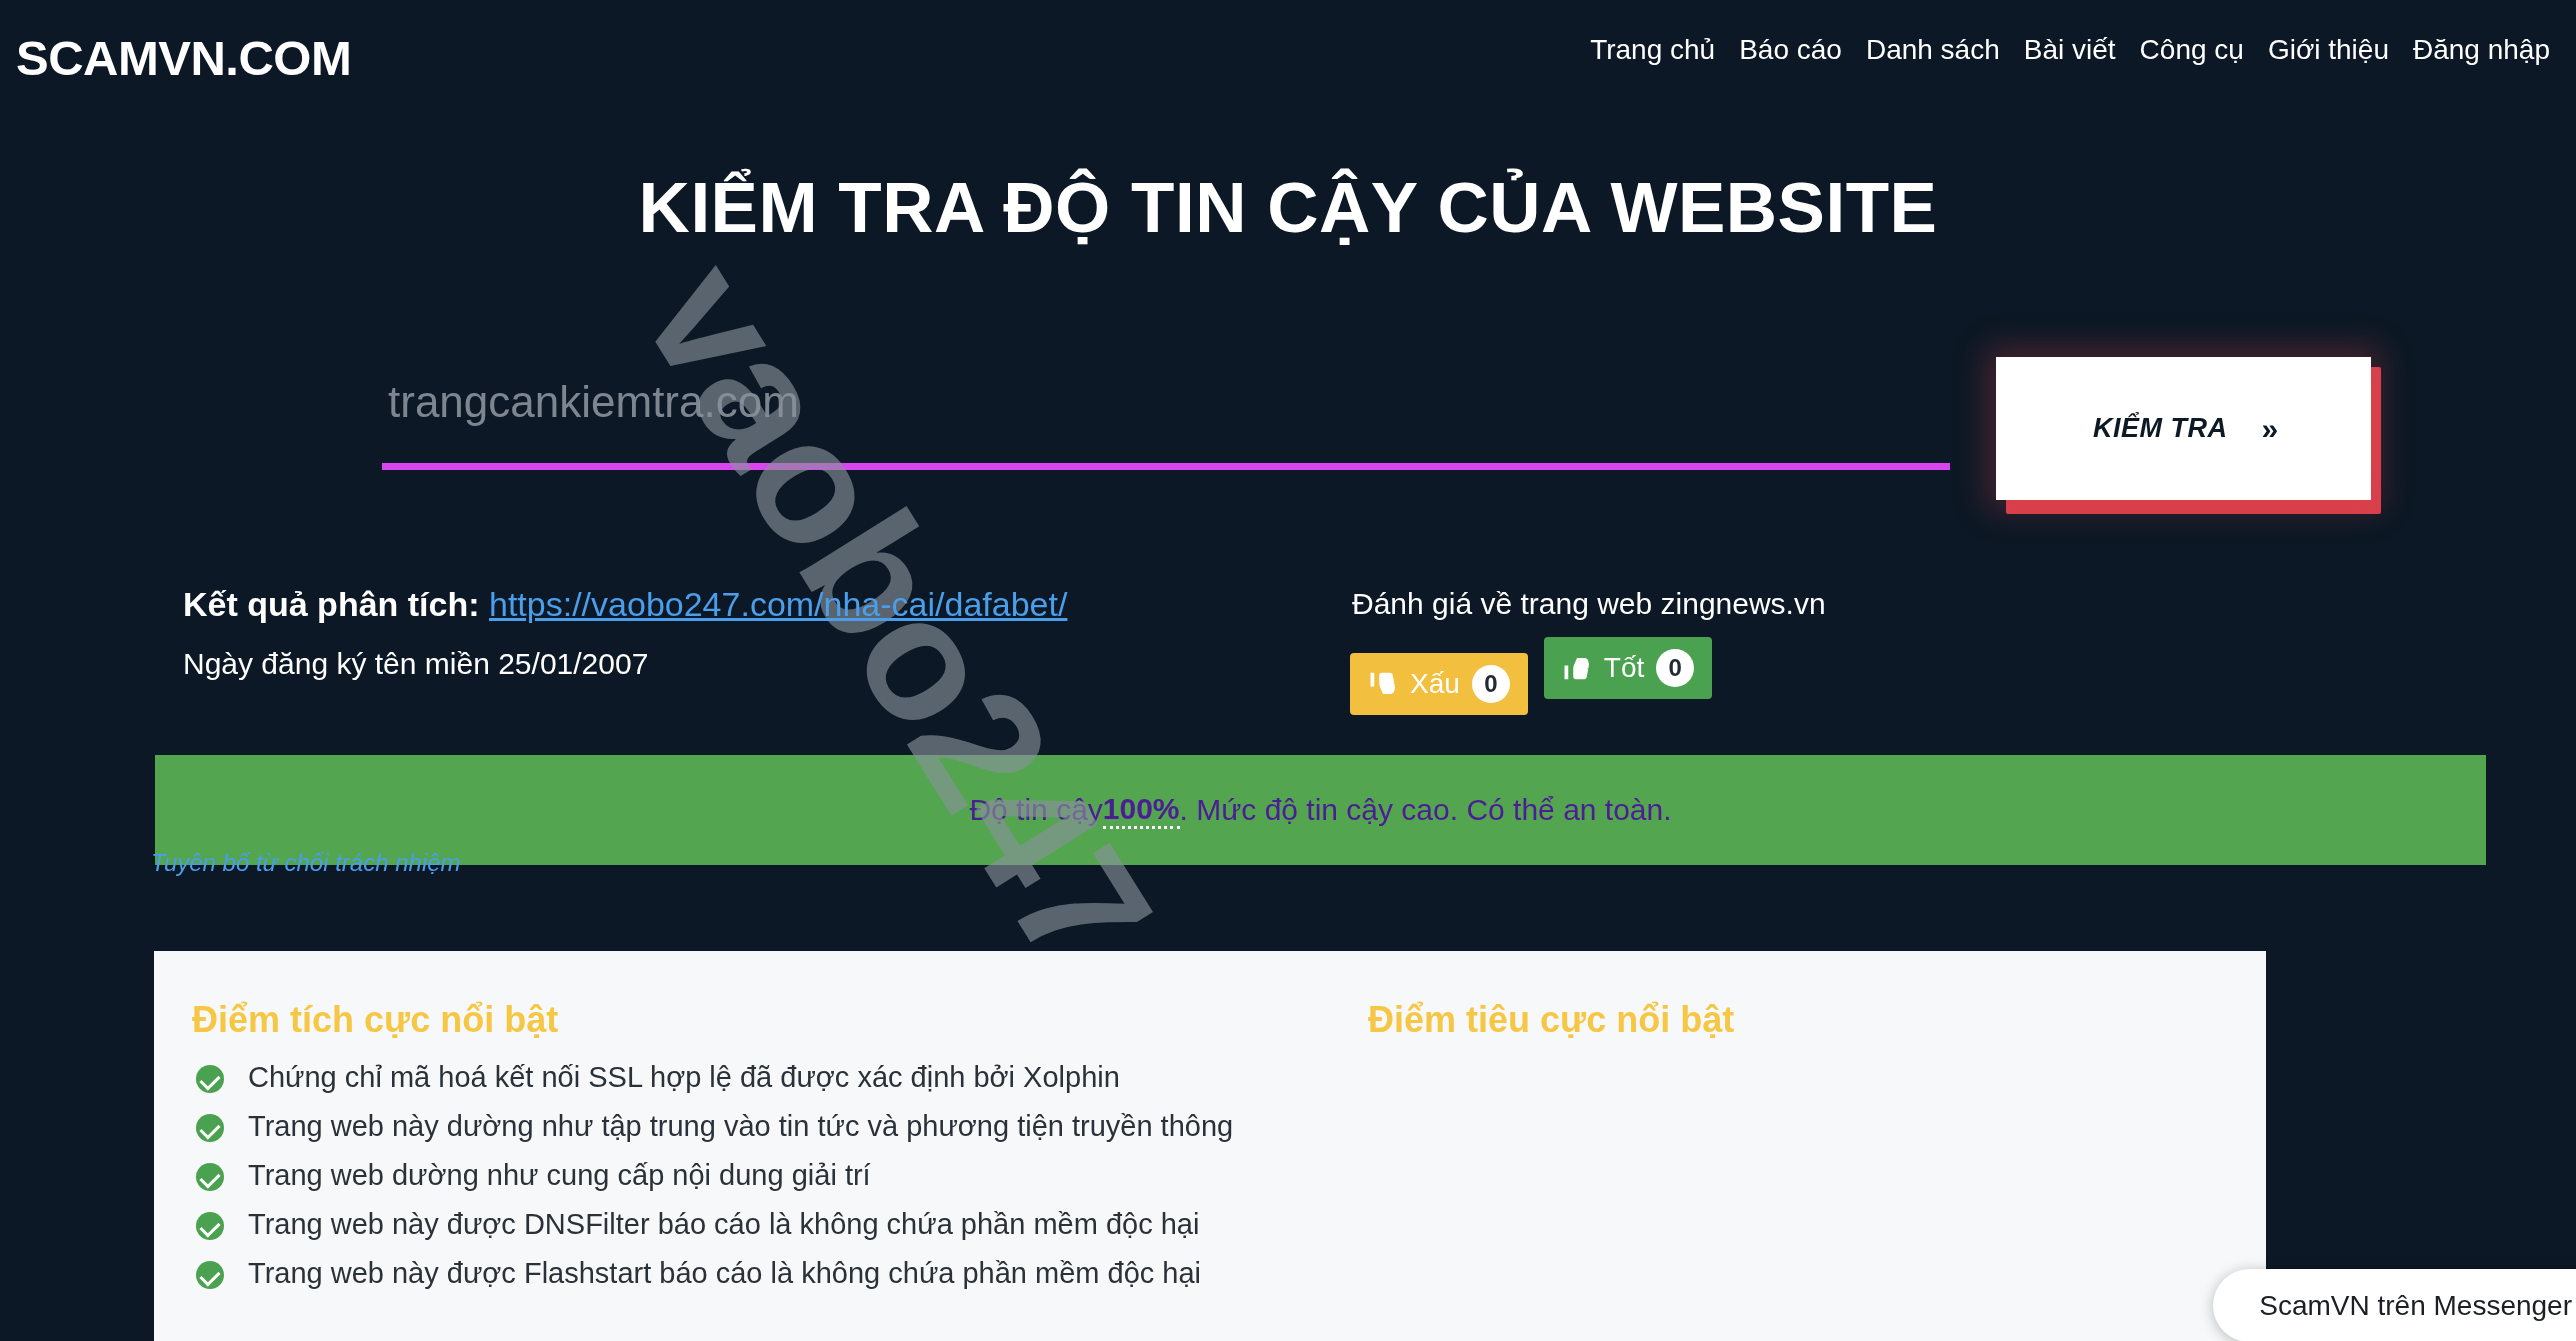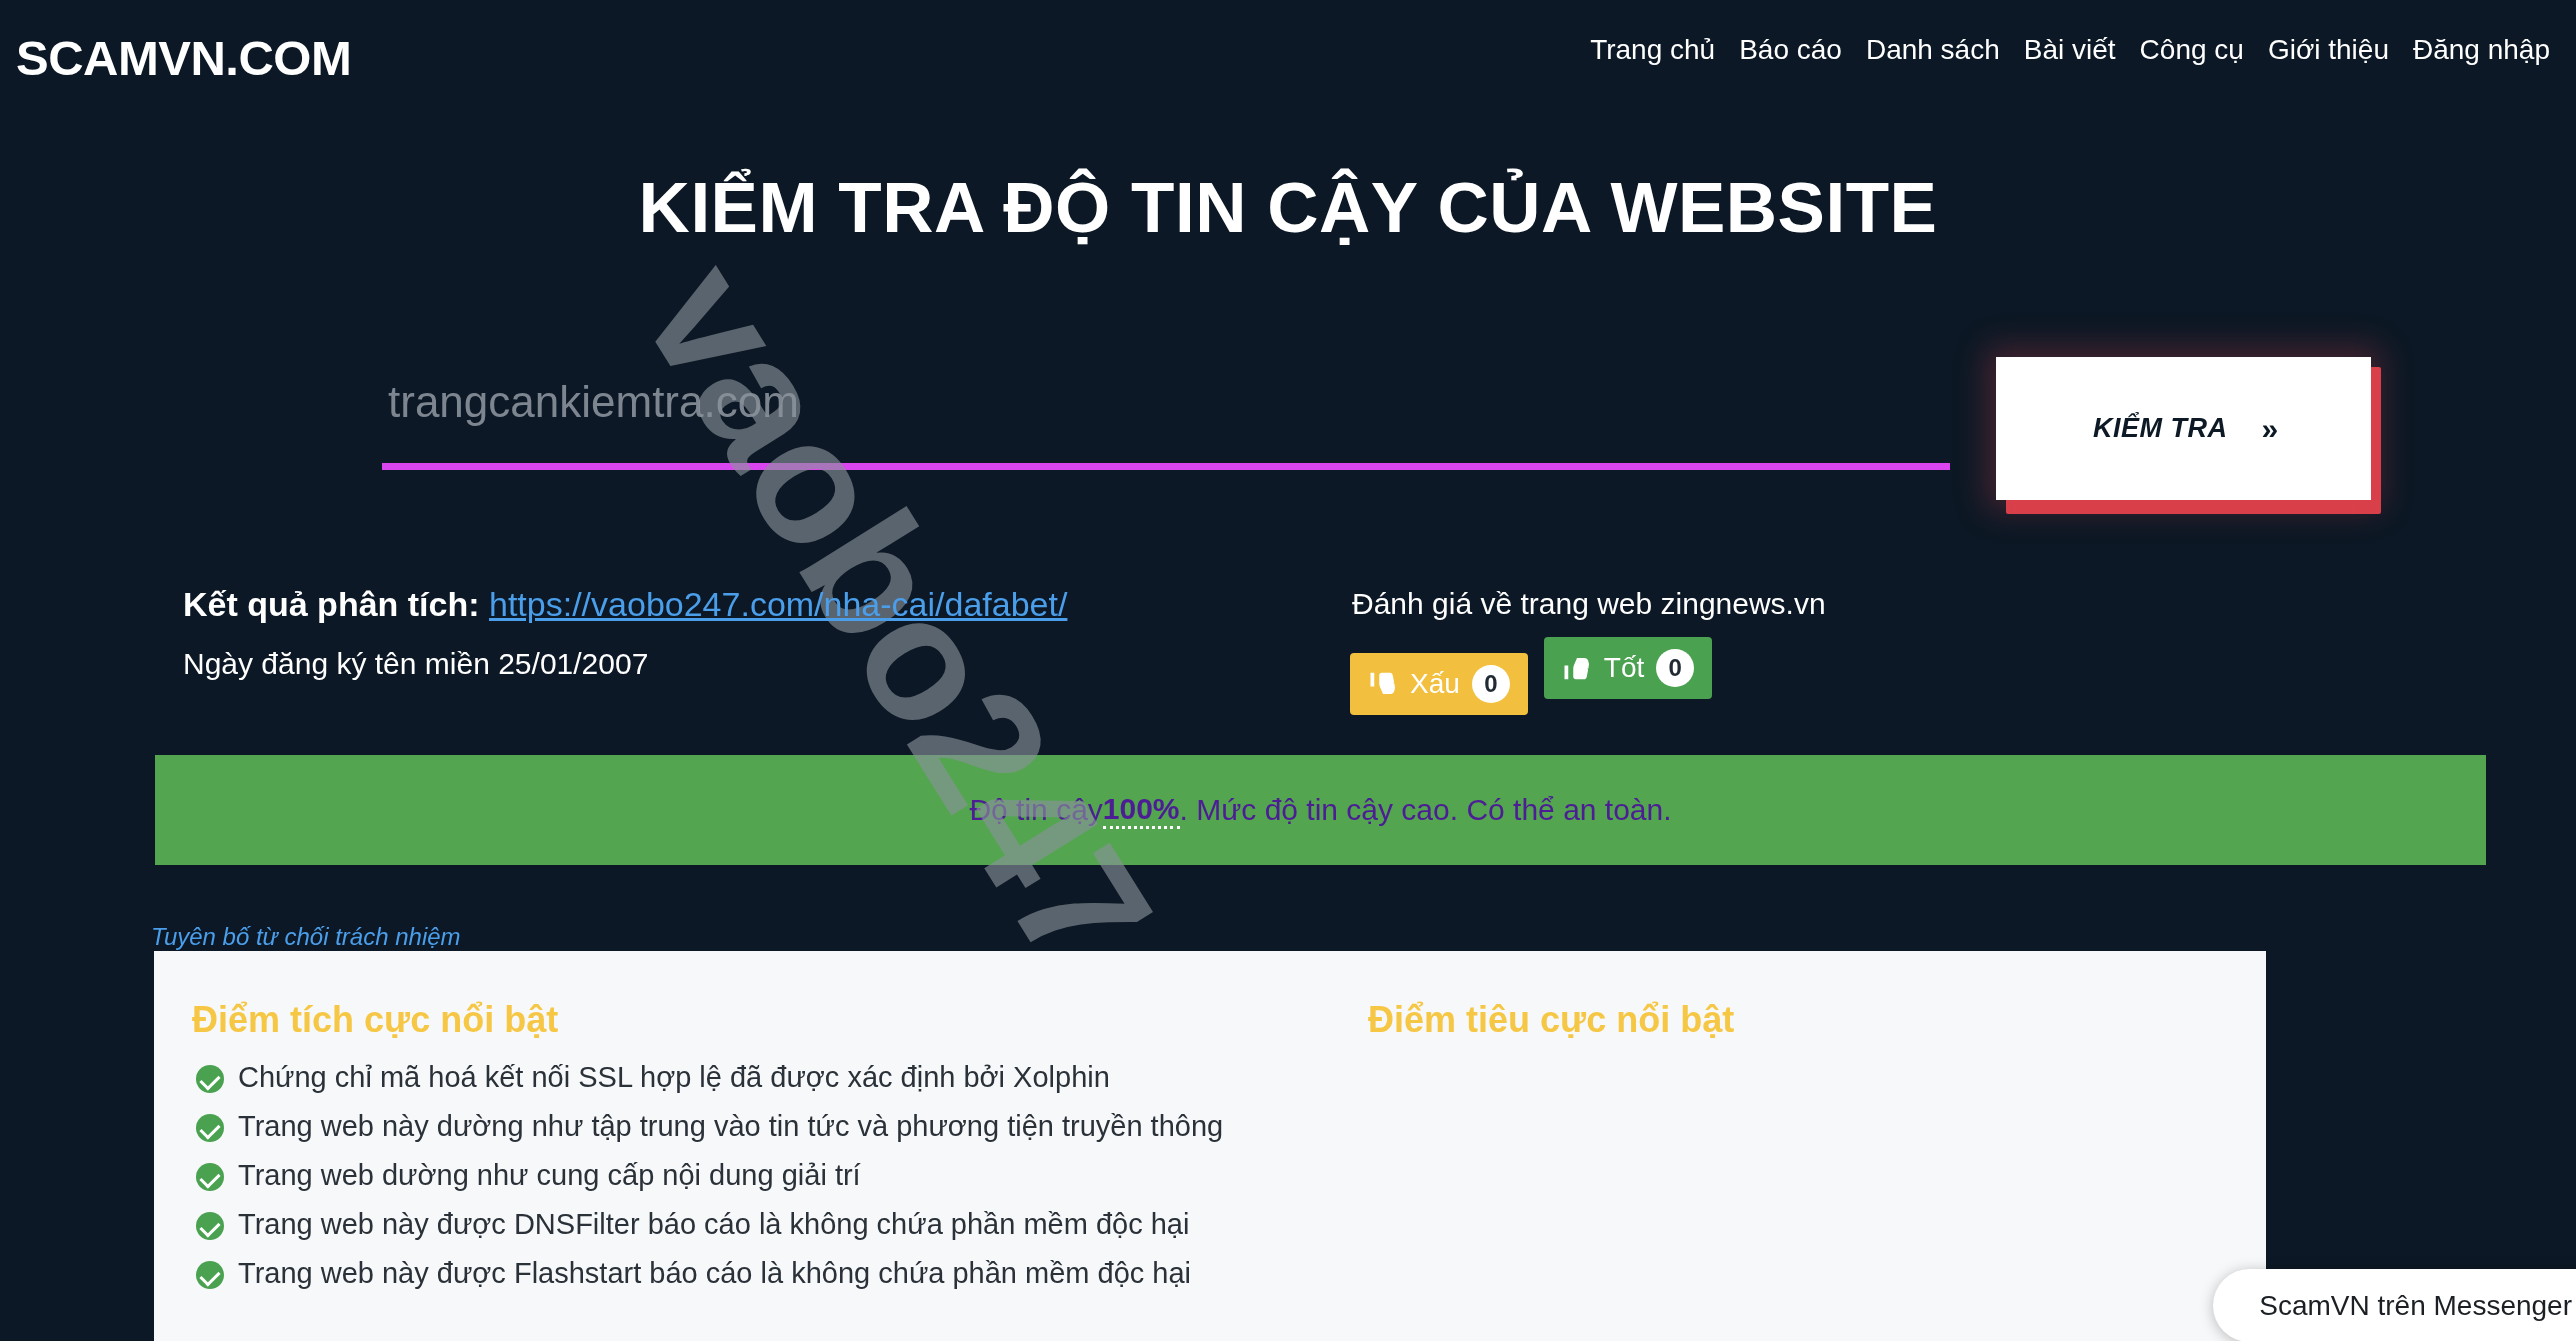--- a/index.html
+++ b/index.html
@@ -128,41 +128,41 @@
     position:absolute; left:155px; top:755px;
     width:2331px; height:110px;
     background:#53a54f; z-index:4;
     display:flex; align-items:center; justify-content:center;
     color:#4c1d95; font-size:30px;
   }
   .trust-bar b{ font-weight:700; border-bottom:3px dotted #ffffff; }
 
   
   .disclaimer{
-    position:absolute; left:151px; top:923px; z-index:10;
+    position:absolute; left:151px; top:849px; z-index:10;
     font-size:24px; font-style:italic; color:#4a9eea;
     text-decoration:none;
   }
 
   
   .panel{
     position:absolute; left:154px; top:951px;
     width:2112px; height:391px;
     background:#f7f8fa; z-index:6; overflow:hidden;
   }
   .panel-col{ position:absolute; top:0; }
   .col-left{ left:0; width:1171px; }
   .col-right{ left:1176px; width:1156px; }
   .col-head{
     color:#f6c744; font-size:36px; font-weight:700;
     padding:48px 0 0 38px; white-space:nowrap;
   }
   .pt-list{ list-style:none; padding:22px 0 0 42px; }
   .pt-list li{
-    display:flex; align-items:flex-start; gap:14px;
+    display:flex; align-items:flex-start; gap:24px;
     font-size:29px; color:#2a3138; line-height:1; margin-bottom:19px;
     white-space:nowrap;
   }
   .ok-ico{
     flex:0 0 auto; width:28px; height:28px; border-radius:50%;
     background:#4aa250; position:relative; margin-top:2px;
   }
   .ok-ico::after{
     content:""; position:absolute; left:8px; top:6px;
     width:9px; height:15px; border:solid #ffffff;

